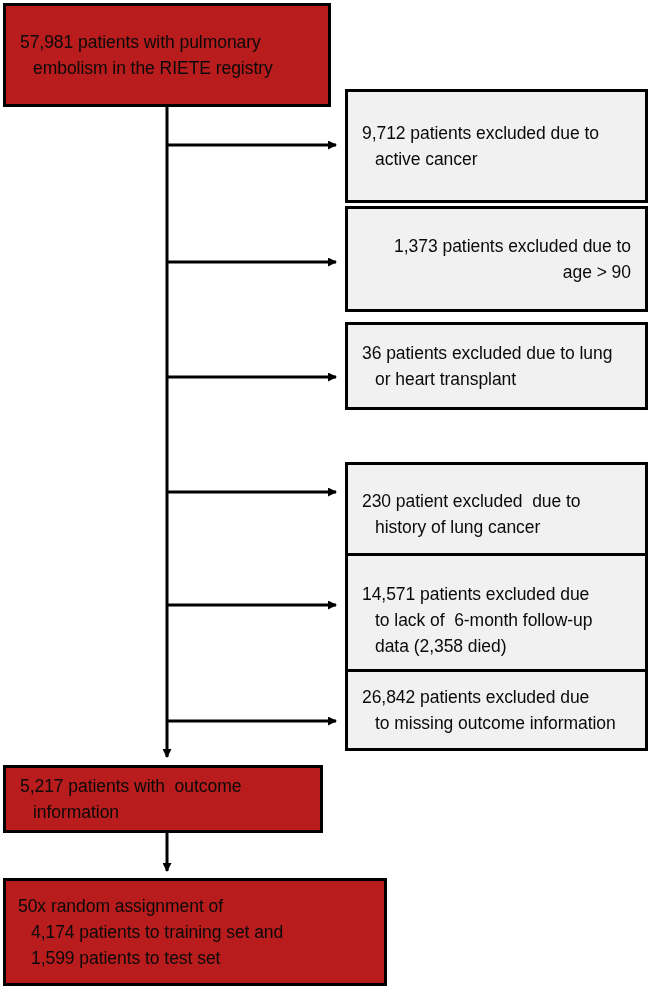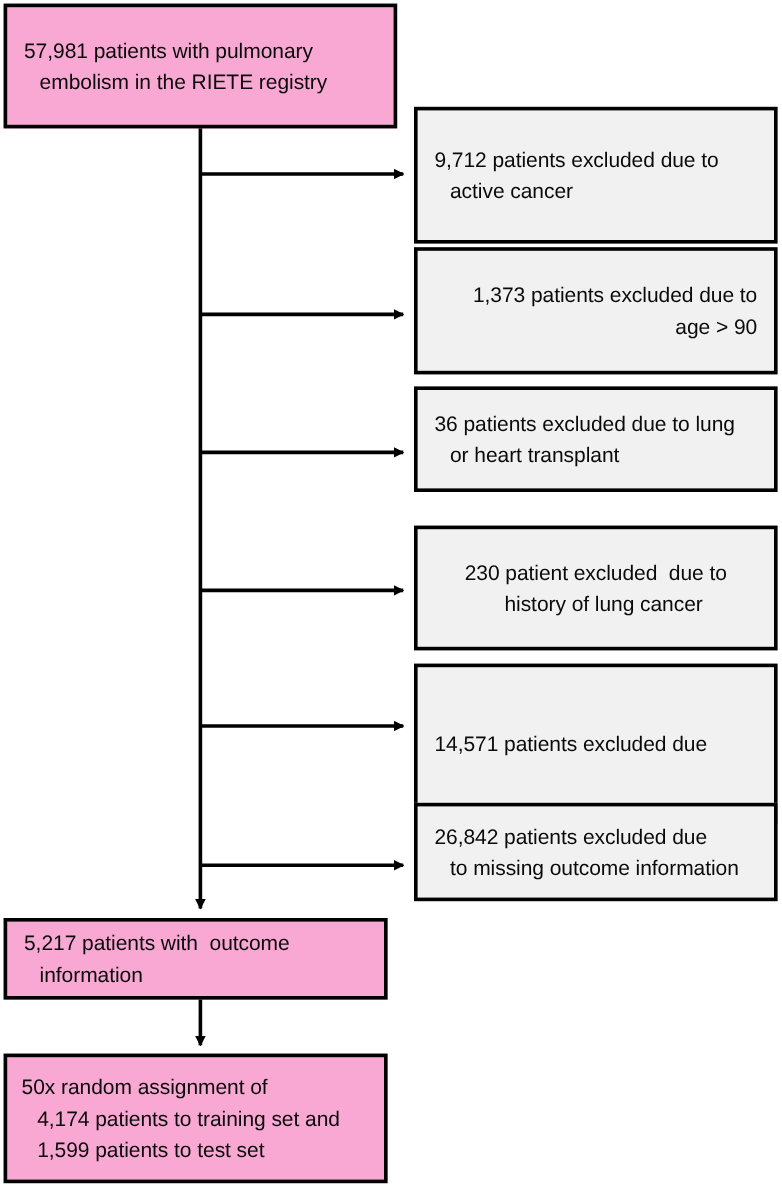--- a/index.html
+++ b/index.html
@@ -26,21 +26,21 @@
   .node {
     position: absolute;
     box-sizing: border-box;
     border: 3px solid #000000;
     display: flex;
     flex-direction: column;
     justify-content: center;
     padding: 0 14px;
   }
   .node.primary {
-    background: #f9a8d4;
+    background: #b91c1c;
   }
   .node.excluded {
     background: #f1f1f1;
   }
   .node .line {
     font-size: 17.5px;
     line-height: 26px;
     color: #0a0a0a;
     white-space: pre;
     letter-spacing: -0.05px;
@@ -110,38 +110,40 @@
   <div class="node excluded" style="left:345px; top:206px; width:303px; height:106px;text-align:right;">
     <div class="line">1,373 patients excluded due to</div>
     <div class="line cont">age &gt; 90</div>
   </div>
 
   <div class="node excluded" style="left:345px; top:322px; width:303px; height:88px;">
     <div class="line">36 patients excluded due to lung</div>
     <div class="line cont">or heart transplant</div>
   </div>
 
-  <div class="node excluded" style="left:345px; top:438px; width:303px; height:104px;align-items:center;">
+  <div class="node excluded" style="left:345px; top:462px; width:303px; height:104px;">
     <div class="line">230 patient excluded  due to</div>
     <div class="line cont">history of lung cancer</div>
   </div>
 
   <div class="node excluded" style="left:345px; top:553px; width:303px; height:134px;">
     <div class="line">14,571 patients excluded due</div>
+    <div class="line cont">to lack of  6-month follow-up</div>
+    <div class="line cont">data (2,358 died)</div>
   </div>
 
   <div class="node excluded" style="left:345px; top:669px; width:303px; height:82px;">
     <div class="line">26,842 patients excluded due</div>
     <div class="line cont">to missing outcome information</div>
   </div>
 
   <div class="node primary" style="left:3px; top:765px; width:320px; height:68px;">
     <div class="line">5,217 patients with  outcome</div>
     <div class="line cont">information</div>
   </div>
 
-  <div class="node primary" style="left:3px; top:878px; width:320px; height:108px;padding-left:12px;">
+  <div class="node primary" style="left:3px; top:878px; width:384px; height:108px;padding-left:12px;">
     <div class="line">50x random assignment of</div>
     <div class="line cont">4,174 patients to training set and</div>
     <div class="line cont">1,599 patients to test set</div>
   </div>
 
 </div>
 
 </body></html>

